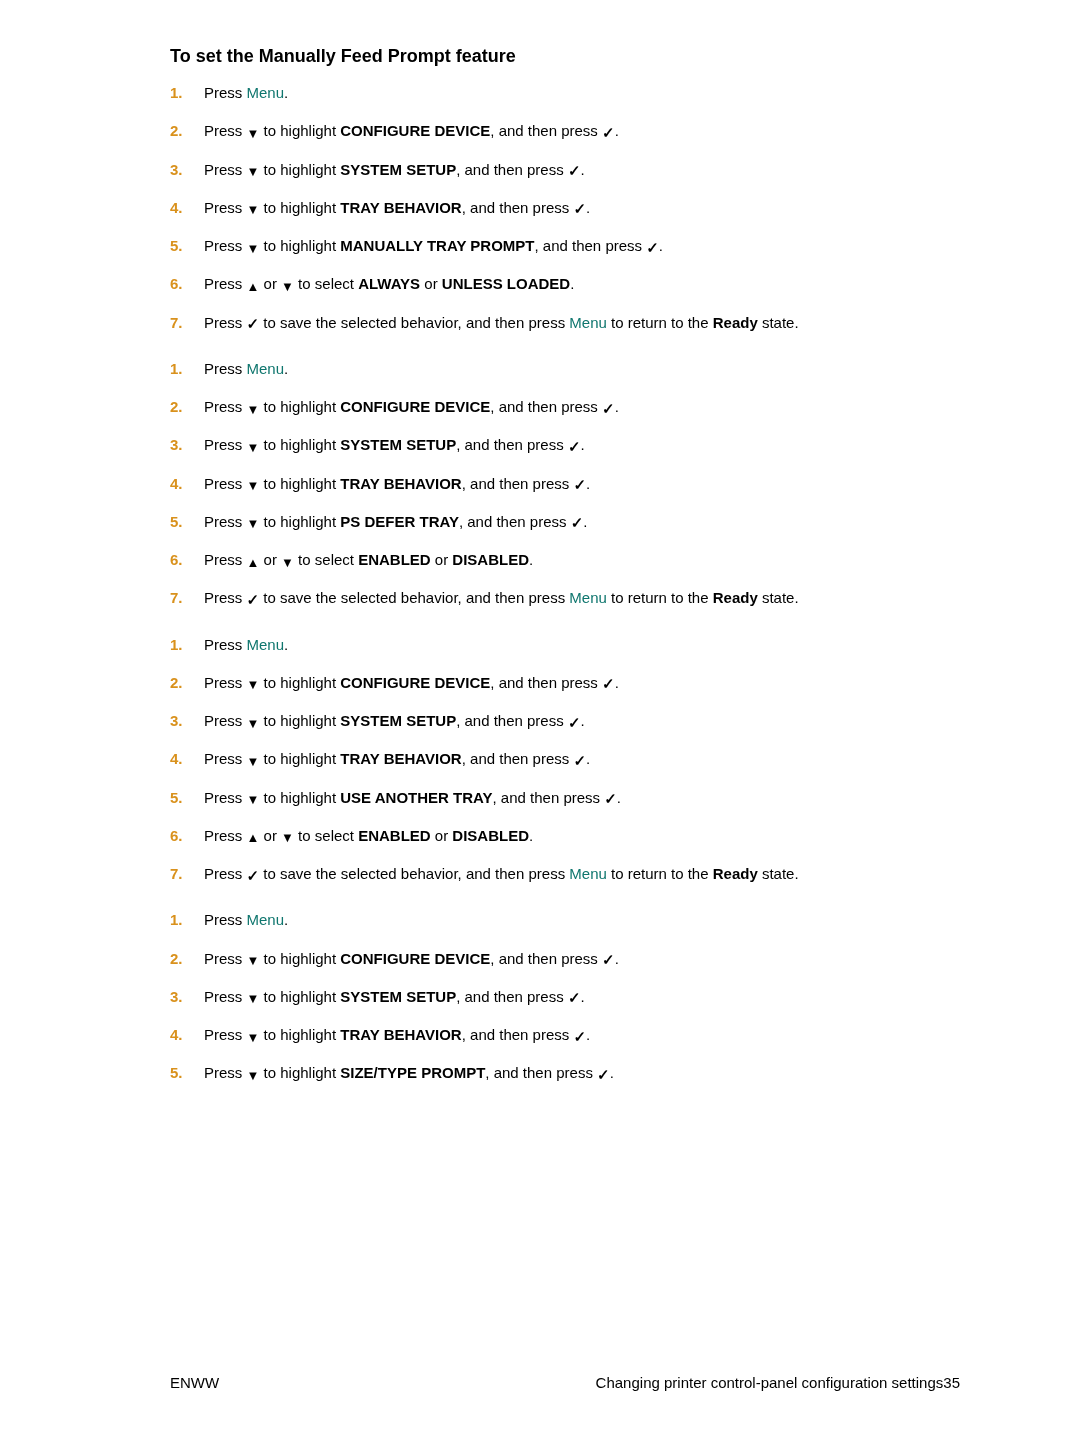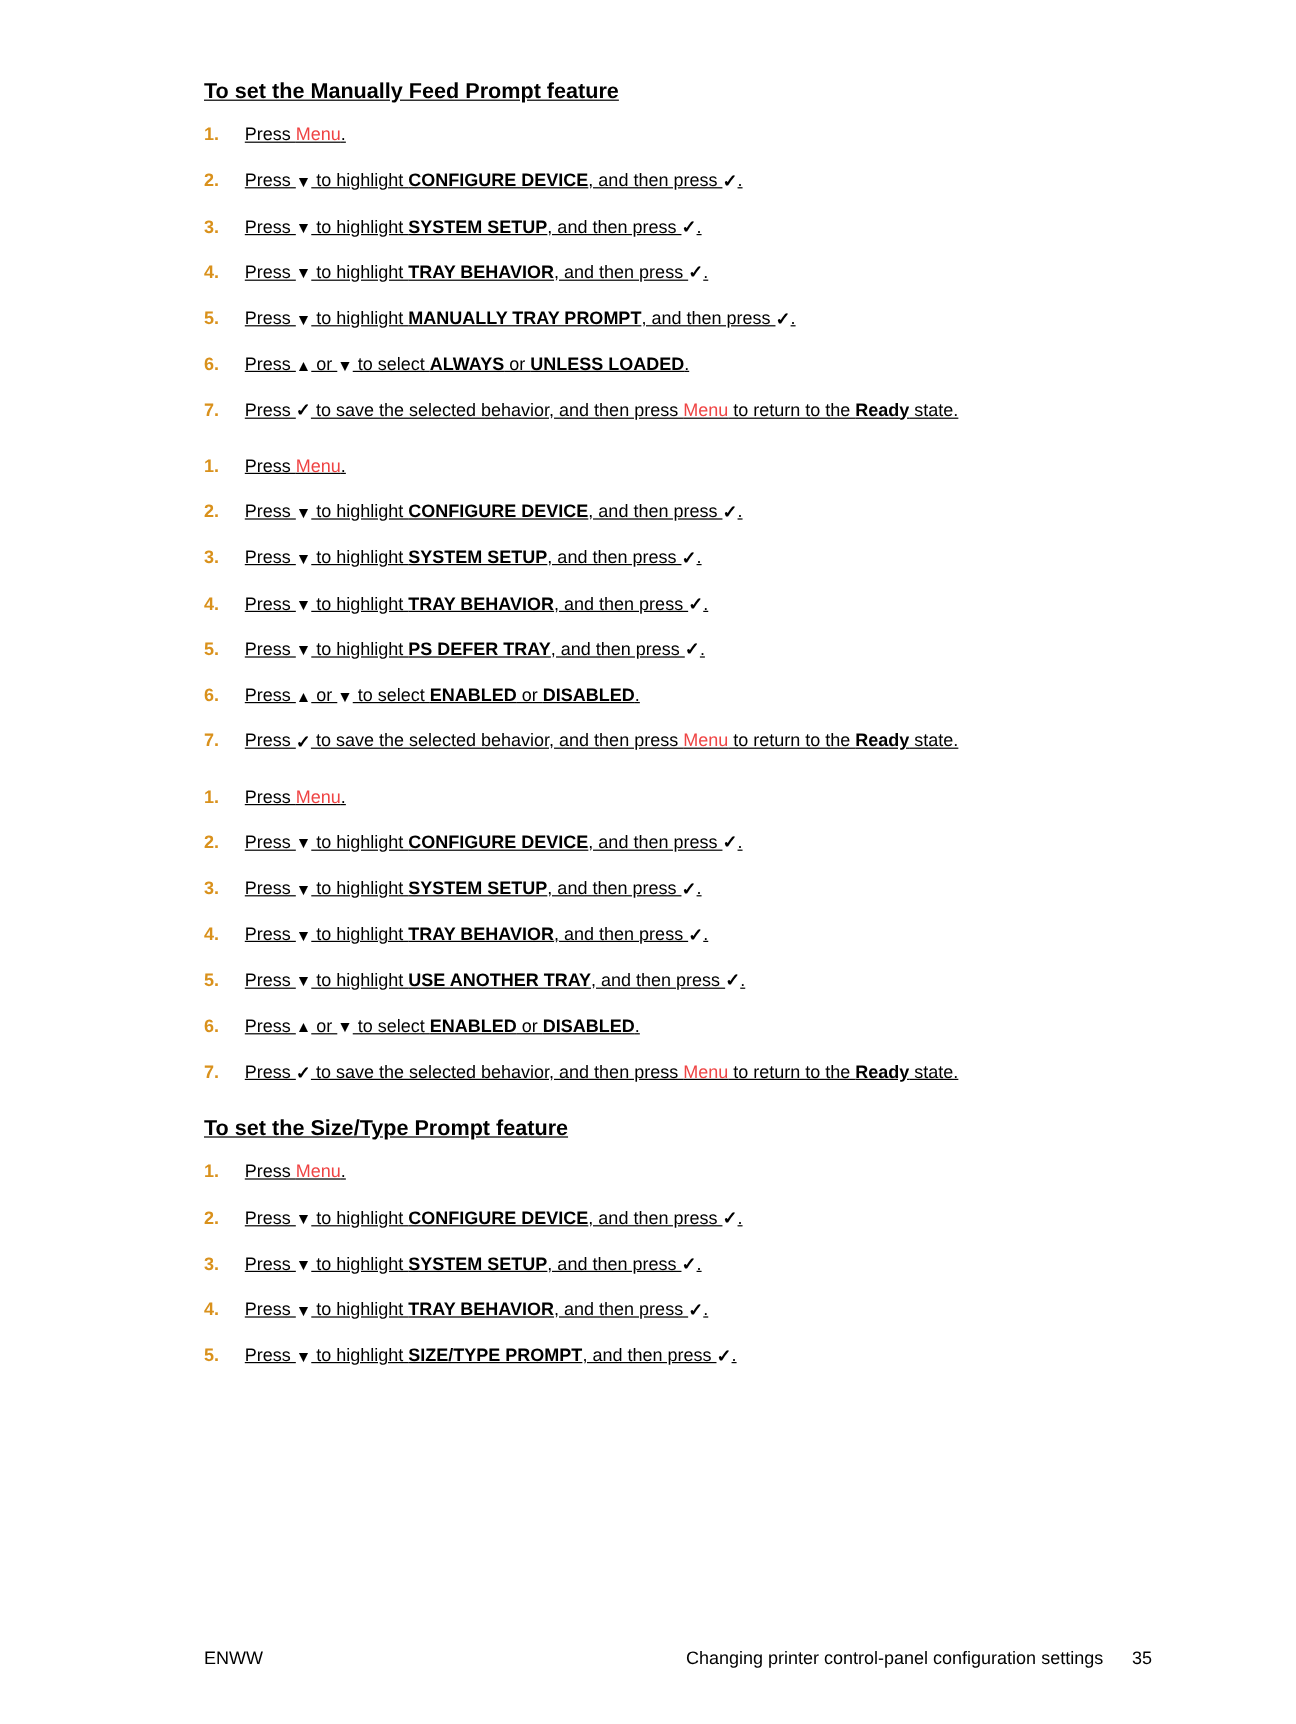--- a/index.html
+++ b/index.html
@@ -6,22 +6,21 @@
     margin: 0;
     padding: 0;
     background: #fff;
     font-family: Arial, Helvetica, sans-serif;
     color: #000;
     width: 1080px;
     height: 1437px;
     box-sizing: border-box;
   }
   .page {
-    padding: 66px 120px 40px 170px;
-    text-decoration: underline;
+    padding: 46px 120px 40px 170px;
   }
   .section-heading {
     font-weight: 700;
     font-size: 18px;
     margin: 0 0 16px 0;
   }
   ol.steps {
     list-style: none;
     margin: 0 0 26px 0;
     padding: 0;
@@ -37,41 +36,41 @@
   }
   ol.steps > li::before {
     content: counter(step) ".";
     position: absolute;
     left: 0;
     top: 0;
     color: #d9911c;
     font-weight: 700;
     font-size: 15px;
   }
-  .menu-link { color: #ef4444; }
+  .menu-link { color: #0f766e; }
   .bold { font-weight: 700; }
   .arrow-down, .arrow-up, .check {
     display: inline-block;
     vertical-align: middle;
     line-height: 1;
   }
   .arrow-down::before { content: "\25BC"; font-size: 13px; }
   .arrow-up::before   { content: "\25B2"; font-size: 13px; }
   .check::before      { content: "\2713"; font-size: 15px; font-weight: 700; }
   .footer {
     position: absolute;
     bottom: 46px;
     left: 170px;
     right: 120px;
     display: flex;
     justify-content: space-between;
     font-size: 15px;
     text-align: right;
   }
-  .footer .right { display: flex; gap: 24px; }
+  .footer .right { display: flex; }
 </style>
 </head>
 <body>
 
 <div class="page" id="page">
     <div class="section-heading">To set the Manually Feed Prompt feature</div>
     <ol class="steps">
       <li><span>Press </span><span class="menu-link">Menu</span><span>.</span></li>
       <li><span>Press </span><span class="arrow-down"></span><span> to highlight </span><span class="bold">CONFIGURE DEVICE</span><span>, and then press </span><span class="check"></span><span>.</span></li>
       <li><span>Press </span><span class="arrow-down"></span><span> to highlight </span><span class="bold">SYSTEM SETUP</span><span>, and then press </span><span class="check"></span><span>.</span></li>
@@ -91,21 +90,20 @@
     </ol>
     <ol class="steps">
       <li><span>Press </span><span class="menu-link">Menu</span><span>.</span></li>
       <li><span>Press </span><span class="arrow-down"></span><span> to highlight </span><span class="bold">CONFIGURE DEVICE</span><span>, and then press </span><span class="check"></span><span>.</span></li>
       <li><span>Press </span><span class="arrow-down"></span><span> to highlight </span><span class="bold">SYSTEM SETUP</span><span>, and then press </span><span class="check"></span><span>.</span></li>
       <li><span>Press </span><span class="arrow-down"></span><span> to highlight </span><span class="bold">TRAY BEHAVIOR</span><span>, and then press </span><span class="check"></span><span>.</span></li>
       <li><span>Press </span><span class="arrow-down"></span><span> to highlight </span><span class="bold">USE ANOTHER TRAY</span><span>, and then press </span><span class="check"></span><span>.</span></li>
       <li><span>Press </span><span class="arrow-up"></span><span> or </span><span class="arrow-down"></span><span> to select </span><span class="bold">ENABLED</span><span> or </span><span class="bold">DISABLED</span><span>.</span></li>
       <li><span>Press </span><span class="check"></span><span> to save the selected behavior, and then press </span><span class="menu-link">Menu</span><span> to return to the </span><span class="bold">Ready</span><span> state.</span></li>
     </ol>
-    <div class="section-heading">To set the Size/Type Prompt feature</div>
     <ol class="steps">
       <li><span>Press </span><span class="menu-link">Menu</span><span>.</span></li>
       <li><span>Press </span><span class="arrow-down"></span><span> to highlight </span><span class="bold">CONFIGURE DEVICE</span><span>, and then press </span><span class="check"></span><span>.</span></li>
       <li><span>Press </span><span class="arrow-down"></span><span> to highlight </span><span class="bold">SYSTEM SETUP</span><span>, and then press </span><span class="check"></span><span>.</span></li>
       <li><span>Press </span><span class="arrow-down"></span><span> to highlight </span><span class="bold">TRAY BEHAVIOR</span><span>, and then press </span><span class="check"></span><span>.</span></li>
       <li><span>Press </span><span class="arrow-down"></span><span> to highlight </span><span class="bold">SIZE/TYPE PROMPT</span><span>, and then press </span><span class="check"></span><span>.</span></li>
     </ol>
   </div>
 
 <div class="footer">

